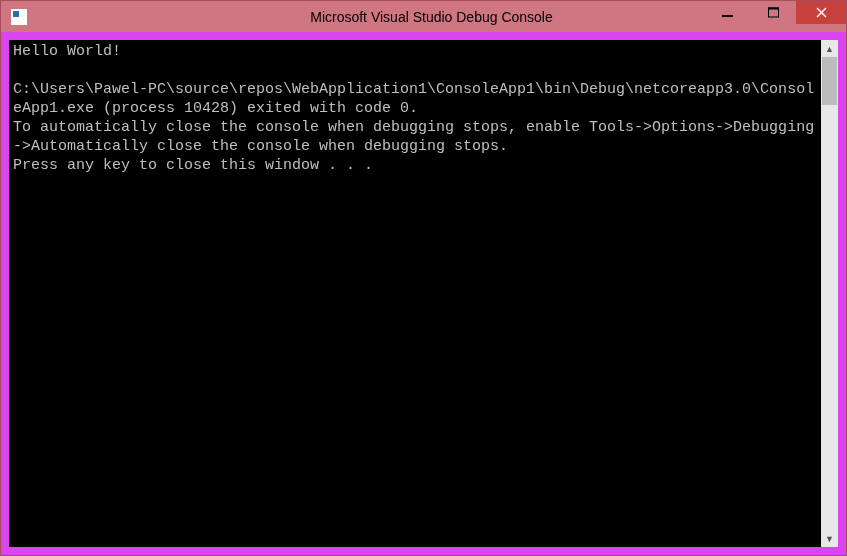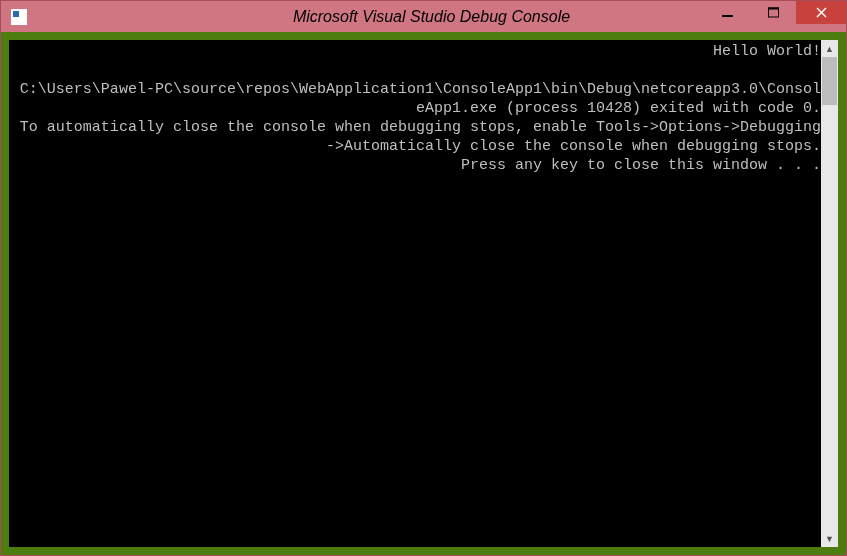--- a/index.html
+++ b/index.html
@@ -43,25 +43,24 @@
       top: 2px;
       width: 6px;
       height: 6px;
       background: #2b6cb0;
     }
     .titlebar-title {
       position: absolute;
       left: 16px;
       right: 0;
       text-align: center;
-      font-size: 16px;
+      font-size: 14px;
       color: #000;
       pointer-events: none;
       font-weight: 400;
-      font-style: italic;
     }
     .titlebar-buttons {
       margin-left: auto;
       display: flex;
       height: 100%;
     }
     .titlebar-btn {
       width: 46px;
       height: 23px;
       display: flex;
@@ -74,24 +73,23 @@
       background: #c7413d;
       width: 50px;
       height: 23px;
       color: #fff;
     }
     .titlebar-btn svg {
       display: block;
     }
     .client {
       flex: 1;
-      background: #4d7c0f;
+      background: #d946ef;
       padding: 8px;
       display: flex;
-      text-align: right;
     }
     .console-wrap {
       flex: 1;
       background: #000;
       position: relative;
       display: flex;
     }
     .console {
       flex: 1;
       background: #000;

